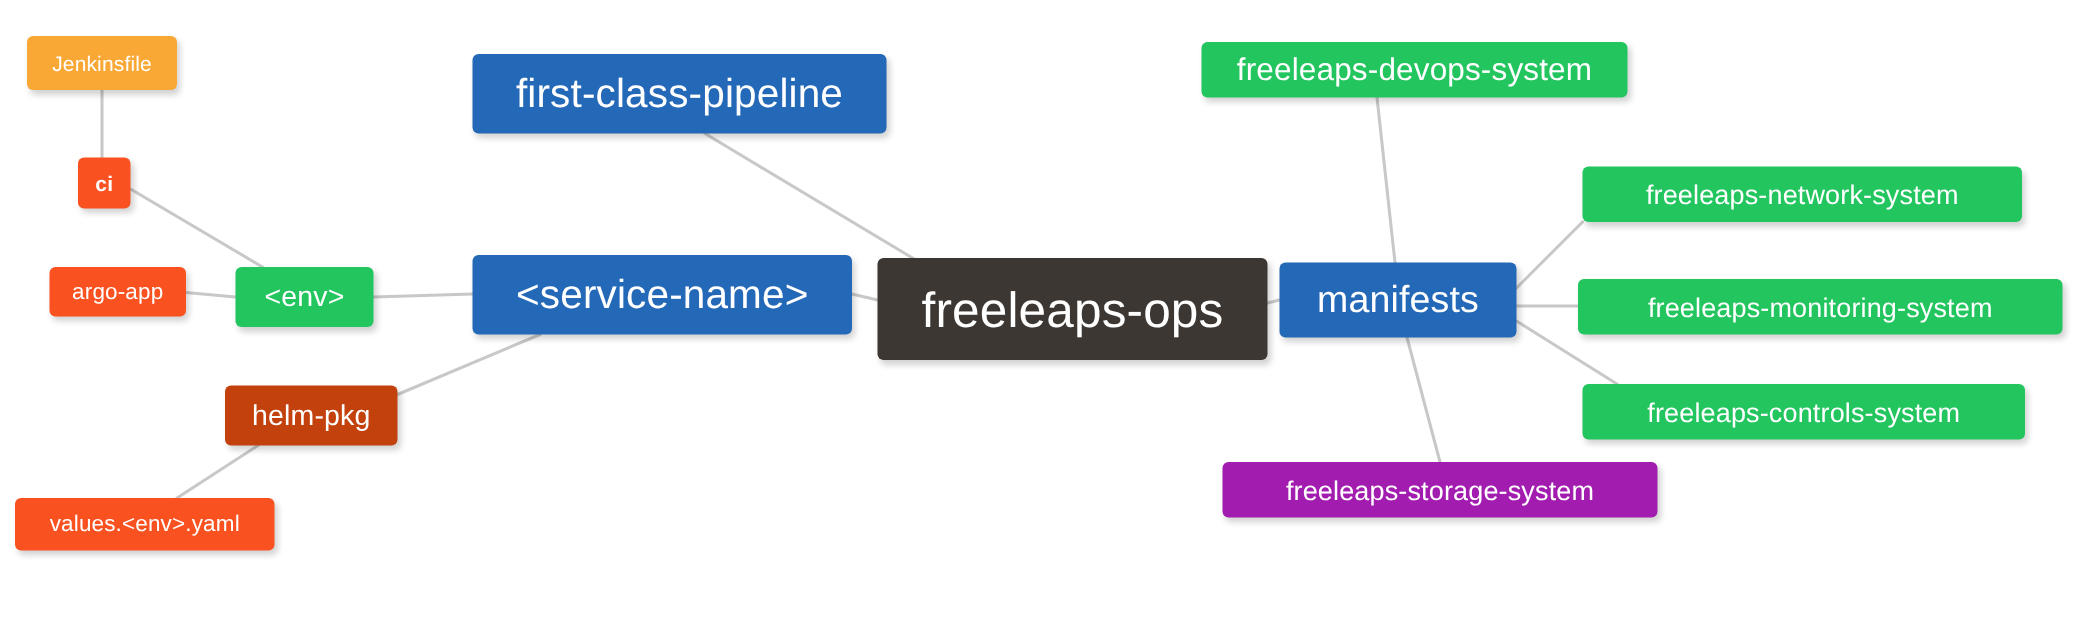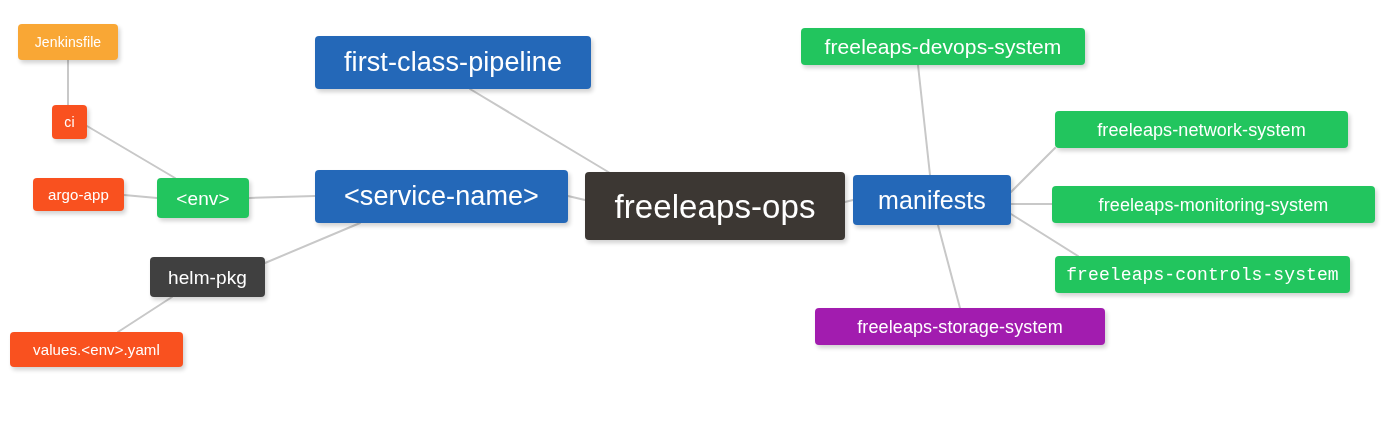--- a/index.html
+++ b/index.html
@@ -58,30 +58,30 @@
       <line x1="930" y1="175" x2="918" y2="65" stroke="#c8c8c8" stroke-width="2" stroke-linecap="round"></line>
       <line x1="1011" y1="192" x2="1055" y2="148" stroke="#c8c8c8" stroke-width="2" stroke-linecap="round"></line>
       <line x1="1011" y1="204" x2="1052" y2="204" stroke="#c8c8c8" stroke-width="2" stroke-linecap="round"></line>
       <line x1="1011" y1="214" x2="1078" y2="256" stroke="#c8c8c8" stroke-width="2" stroke-linecap="round"></line>
       <line x1="938" y1="225" x2="960" y2="308" stroke="#c8c8c8" stroke-width="2" stroke-linecap="round"></line>
     </svg>
   <div id="node-layer">
       <div class="node" style="left: 18px; top: 24px; width: 100px; height: 36px; background: rgb(249, 167, 53); font-size: 14px;">
         <span class="node-label">Jenkinsfile</span>
       </div>
-      <div class="node" style="left: 52px; top: 105px; width: 35px; height: 34px; background: rgb(249, 81, 31); font-size: 14px;">
+      <div class="node" style="left: 52px; top: 105px; width: 35px; height: 34px; background: rgb(249, 81, 31); font-size: 14px; font-weight: bold;">
         <span class="node-label">ci</span>
       </div>
       <div class="node" style="left: 33px; top: 178px; width: 91px; height: 33px; background: rgb(249, 81, 31); font-size: 15px;">
         <span class="node-label">argo-app</span>
       </div>
       <div class="node" style="left: 157px; top: 178px; width: 92px; height: 40px; background: rgb(34, 197, 94); font-size: 19px;">
         <span class="node-label">&lt;env&gt;</span>
       </div>
-      <div class="node" style="left: 150px; top: 257px; width: 115px; height: 40px; background: #404040; font-size: 19px;">
+      <div class="node" style="left: 150px; top: 257px; width: 115px; height: 40px; background: #c2410c; font-size: 19px;">
         <span class="node-label">helm-pkg</span>
       </div>
       <div class="node" style="left: 10px; top: 332px; width: 173px; height: 35px; background: rgb(249, 81, 31); font-size: 15px;">
         <span class="node-label">values.&lt;env&gt;.yaml</span>
       </div>
       <div class="node" style="left: 315px; top: 36px; width: 276px; height: 53px; background: rgb(36, 104, 184); font-size: 27px;">
         <span class="node-label">first-class-pipeline</span>
       </div>
       <div class="node" style="left: 315px; top: 170px; width: 253px; height: 53px; background: rgb(36, 104, 184); font-size: 27px; justify-content: center;">
         <span class="node-label">&lt;service-name&gt;</span>
@@ -94,20 +94,20 @@
       </div>
       <div class="node" style="left: 801px; top: 28px; width: 284px; height: 37px; background: rgb(34, 197, 94); font-size: 21px;">
         <span class="node-label">freeleaps-devops-system</span>
       </div>
       <div class="node" style="left: 1055px; top: 111px; width: 293px; height: 37px; background: rgb(34, 197, 94); font-size: 18px;">
         <span class="node-label">freeleaps-network-system</span>
       </div>
       <div class="node" style="left: 1052px; top: 186px; width: 323px; height: 37px; background: rgb(34, 197, 94); font-size: 18px; justify-content: center;">
         <span class="node-label">freeleaps-monitoring-system</span>
       </div>
-      <div class="node" style="left: 1055px; top: 256px; width: 295px; height: 37px; background: rgb(34, 197, 94); font-size: 18px; font-family: Liberation Mono, monospace;">
+      <div class="node" style="left: 1055px; top: 256px; width: 295px; height: 37px; background: rgb(34, 197, 94); font-size: 18px;">
         <span class="node-label">freeleaps-controls-system</span>
       </div>
       <div class="node" style="left: 815px; top: 308px; width: 290px; height: 37px; background: #a21caf; font-size: 18px;">
         <span class="node-label">freeleaps-storage-system</span>
       </div>
     </div>
 </div>
 
 </body></html>

